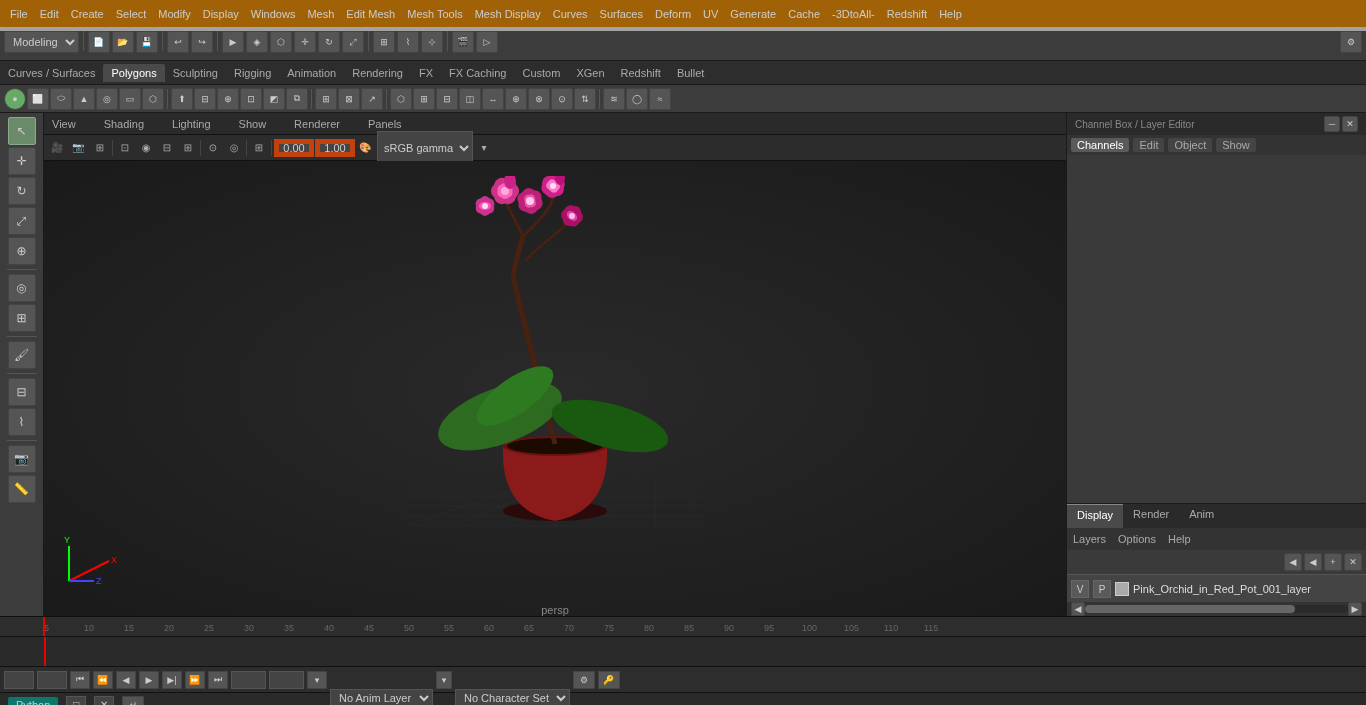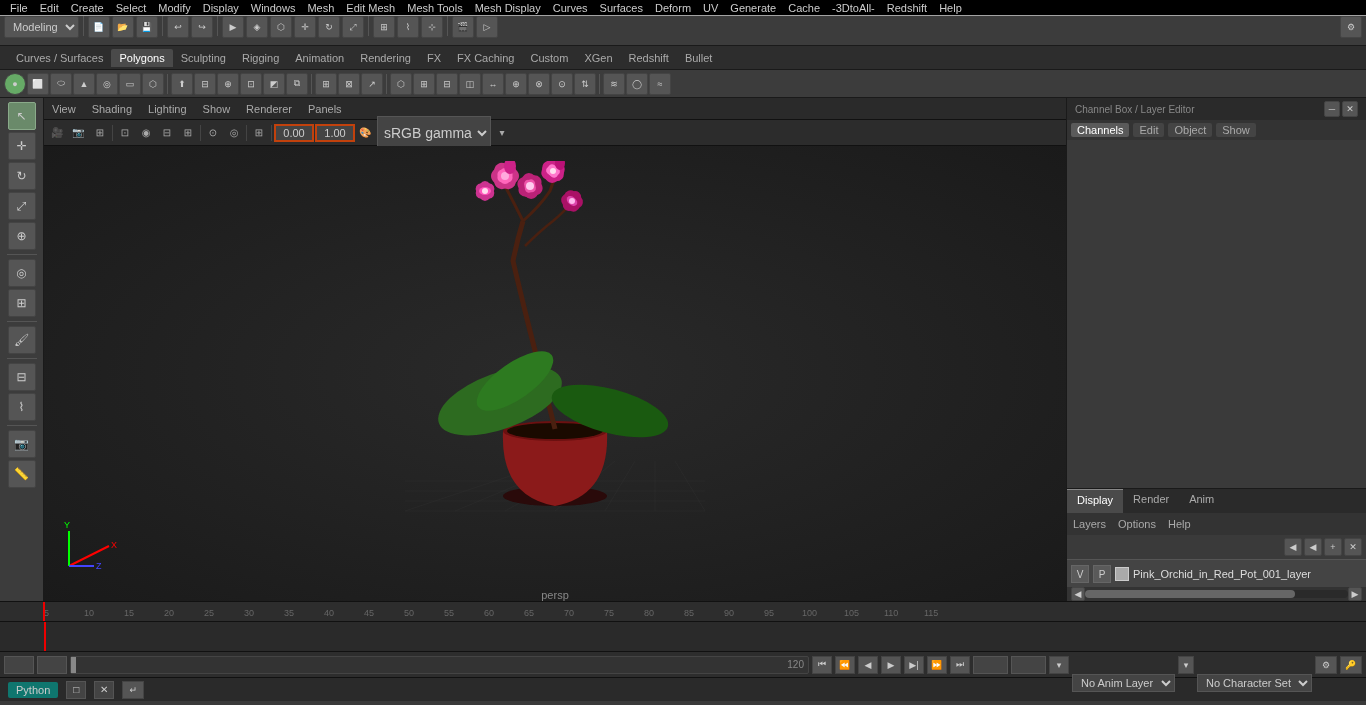--- a/index.html
+++ b/index.html
@@ -1,47 +1,47 @@
 <!DOCTYPE html>
 <html><head>
   <meta charset="utf-8">
   <style>
     * { margin: 0; padding: 0; box-sizing: border-box; }
     body { width: 1366px; height: 705px; background: #3a3a3a; font-family: Arial, sans-serif; font-size: 11px; color: #cccccc; overflow: hidden; }
 
     
-    #menu-bar { display: flex; align-items: center; height: 16px; background: #000000; border-bottom: 1px solid #a3a3a3; padding: 0 4px; }
+    #menu-bar { display: flex; align-items: center; height: 31px; background: #a16207; border-bottom: 4px solid #a3a3a3; padding: 0 4px; }
     .menu-item { padding: 2px 6px; color: #cccccc; cursor: pointer; white-space: nowrap; font-size: 11px; }
 
     
     #toolbar1 { display: flex; align-items: flex-start; height: 30px; background: #3c3c3c; border-bottom: 1px solid #1a1a1a; padding: 0 4px; gap: 2px; }
     .tb-btn { width: 22px; height: 22px; background: #555; border: 1px solid #444; border-radius: 2px; display: flex; align-items: center; justify-content: center; cursor: pointer; font-size: 9px; color: #ccc; }
     .tb-sep { width: 1px; height: 20px; background: #555; margin: 0 2px; }
     .tb-dropdown { height: 22px; background: #555; border: 1px solid #444; color: #ccc; font-size: 11px; padding: 0 4px; border-radius: 2px; cursor: pointer; }
 
     
-    #tabs-row { display: flex; align-items: center; height: 24px; background: #2d2d2d; border-bottom: 1px solid #1a1a1a; padding: 0 8px; }
+    #tabs-row { display: flex; align-items: center; height: 24px; background: #2d2d2d; border-bottom: 1px solid #1a1a1a; padding: 0 0; }
     .tab { padding: 3px 8px; font-size: 11px; color: #aaa; cursor: pointer; border-radius: 2px 2px 0 0; }
     .tab.active { background: #4a4a4a; color: #fff; }
 
     
     #toolbar2 { display: flex; align-items: center; height: 28px; background: #3c3c3c; border-bottom: 1px solid #1a1a1a; padding: 0 4px; gap: 1px; }
 
     
     #main-area { display: flex; height: calc(705px - 20px - 30px - 24px - 28px - 50px - 24px); }
 
     
     #left-tools { width: 44px; background: #3c3c3c; border-right: 1px solid #1a1a1a; display: flex; flex-direction: column; align-items: center; padding: 4px 2px; gap: 2px; }
     .tool-btn { width: 28px; height: 28px; background: #555; border: 1px solid #444; border-radius: 2px; display: flex; align-items: center; justify-content: center; cursor: pointer; font-size: 12px; color: #ccc; }
     .tool-btn.active { background: #6a8a6a; border-color: #8aaa8a; }
     .tool-sep { width: 30px; height: 1px; background: #555; margin: 2px 0; }
 
     
     #viewport { flex: 1; background: #1e1e1e; position: relative; overflow: hidden; }
-    #viewport-menu { display: flex; align-items: center; height: 22px; background: #2a2a2a; padding: 0 8px; gap: 16px; border-bottom: 1px solid #111; }
+    #viewport-menu { display: flex; align-items: center; height: 22px; background: #2a2a2a; padding: 0 8px; gap: 28px; border-bottom: 1px solid #111; }
     .vp-menu-item { color: #aaa; cursor: pointer; font-size: 11px; }
     #viewport-toolbar { display: flex; align-items: center; height: 26px; background: #2c2c2c; padding: 0 4px; gap: 1px; border-bottom: 1px solid #111; }
     #viewport-canvas { width: 100%; height: calc(100% - 48px); position: relative; background: radial-gradient(ellipse at center, #2a2a2a 0%, #1a1a1a 100%); }
 
     
     #persp-label { position: absolute; bottom: 0; left: 50%; transform: translateX(-50%); color: #888; font-size: 11px; }
 
     
     #right-panel { width: 300px; background: #3c3c3c; border-left: 1px solid #1a1a1a; display: flex; flex-direction: column; }
     #right-panel-header { display: flex; align-items: center; justify-content: space-between; height: 22px; background: #2a2a2a; padding: 0 8px; font-size: 11px; }
@@ -77,22 +77,22 @@
 
     
     #bottom-bar { height: 24px; background: #2d2d2d; border-top: 1px solid #111; display: flex; align-items: center; padding: 0 8px; gap: 4px; }
     .frame-input { width: 40px; height: 18px; background: #444; border: 1px solid #555; color: #ccc; padding: 0 4px; font-size: 11px; text-align: center; }
     .playback-btn { width: 20px; height: 18px; background: #555; border: 1px solid #444; display: flex; align-items: center; justify-content: center; cursor: pointer; font-size: 9px; color: #ccc; }
     .anim-dropdown { height: 18px; background: #444; border: 1px solid #555; color: #ccc; font-size: 11px; padding: 0 4px; cursor: pointer; margin-top: 36px; }
 
     
     .vp-tb-btn { width: 20px; height: 20px; background: transparent; border: none; display: flex; align-items: center; justify-content: center; cursor: pointer; font-size: 10px; color: #aaa; border-radius: 2px; }
     .vp-tb-sep { width: 1px; height: 16px; background: #444; margin: 0 1px; }
-    .vp-tb-input { width: 40px; height: 18px; background: #444; border: 2px solid #c2410c; color: #ccc; font-size: 11px; padding: 0 4px; text-align: center; }
-    .vp-tb-dropdown { height: 34px; background: #444; border: 1px solid #555; color: #ccc; font-size: 14px; padding: 0 2px; }
+    .vp-tb-input { width: 40px; height: 18px; background: #444; border: 5px solid #c2410c; color: #ccc; font-size: 11px; padding: 0 4px; text-align: center; }
+    .vp-tb-dropdown { height: 34px; background: #444; border: 1px solid #555; color: #ccc; font-size: 11px; padding: 0 2px; }
 
     
     .grid-svg { position: absolute; bottom: 20px; left: 50%; transform: translateX(-50%); opacity: 0.25; }
   </style>
 </head>
 <body>
 
 <div id="menu-bar">
   <div class="menu-item">File</div>
   <div class="menu-item">Edit</div>
@@ -446,24 +446,20 @@
     </div>
   </div>
   <div id="timeline-bar" style="flex:1;background:#2a2a2a;position:relative;">
     <div id="timeline-playhead" style="position:absolute;left:44px;top:0;width:2px;height:100%;background:#e00;"></div>
   </div>
 </div>
 
 <div id="bottom-bar" style="height:26px;background:#2d2d2d;border-top:1px solid #111;display:flex;align-items:center;padding:0 4px;gap:3px;">
   <input class="frame-input" style="width: 30px;">
   <input class="frame-input" style="width: 30px;">
-  <div style="flex:1;height:18px;background:#333;border:1px solid #444;border-radius:2px;position:relative;cursor:pointer;">
-    <div style="position:absolute;left:0;top:0;width:5px;height:100%;background:#888;"></div>
-    <div style="position:absolute;right:4px;top:0;height:100%;display:flex;align-items:center;color:#888;font-size:10px;">120</div>
-  </div>
 
   <div class="playback-btn">⏮</div>
   <div class="playback-btn">⏪</div>
   <div class="playback-btn">◀</div>
   <div class="playback-btn">▶</div>
   <div class="playback-btn">▶|</div>
   <div class="playback-btn">⏩</div>
   <div class="playback-btn">⏭</div>
   <input class="frame-input" style="width: 35px;">
   <input class="frame-input" style="width: 35px;">

